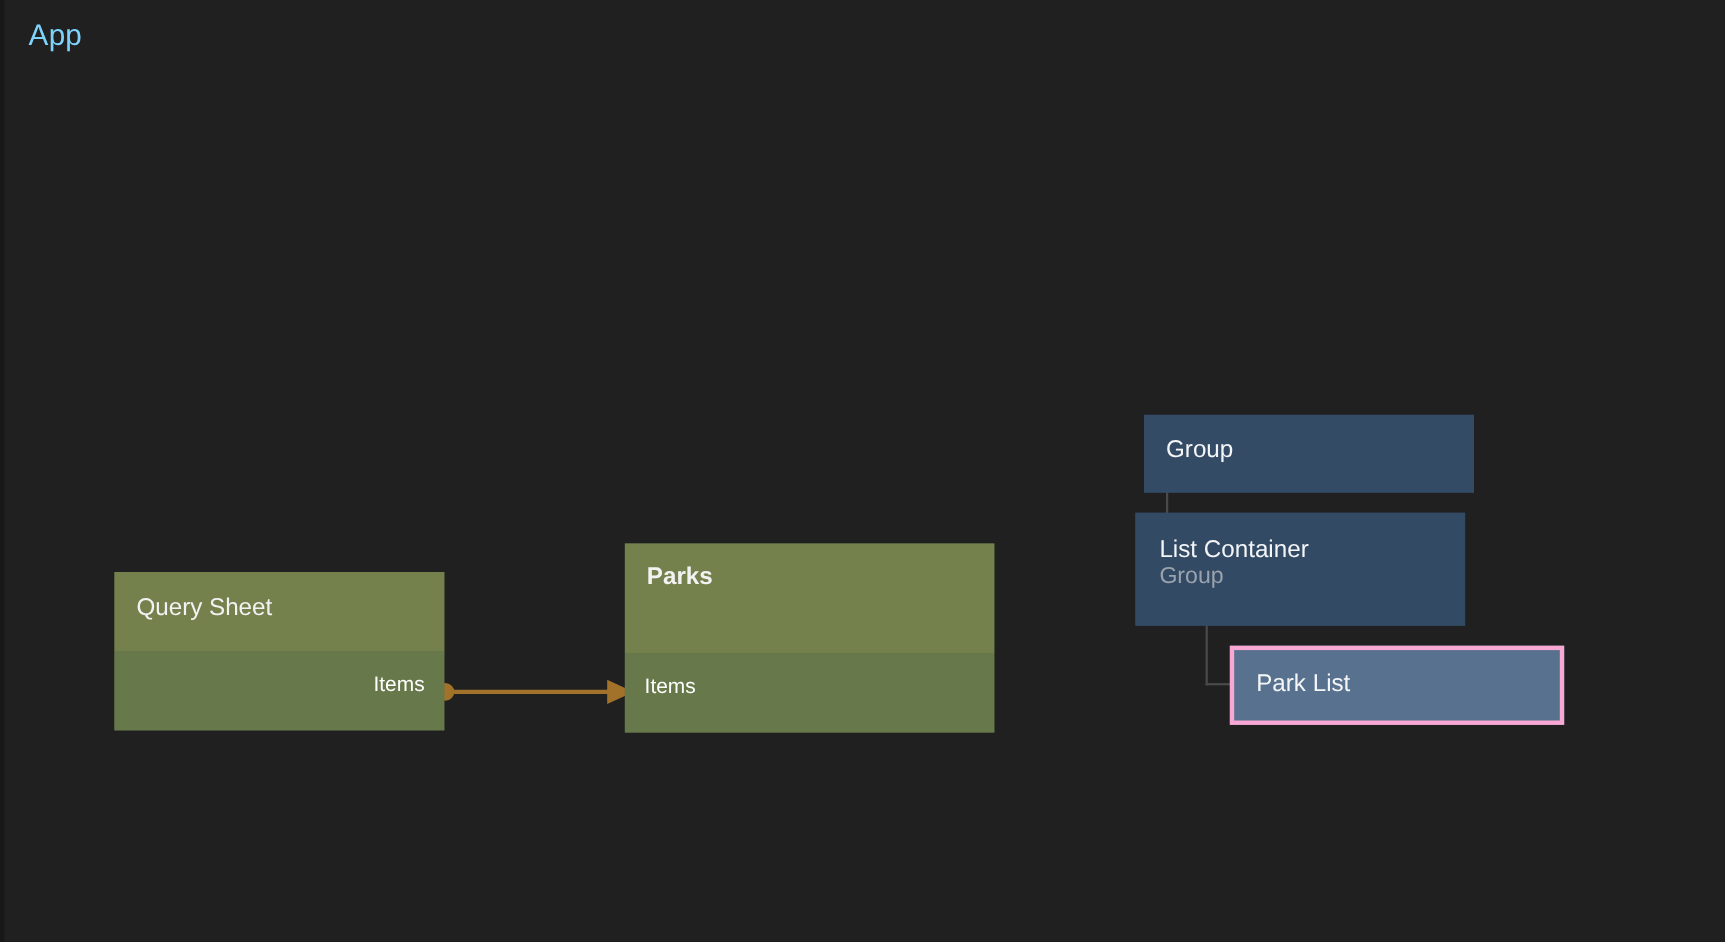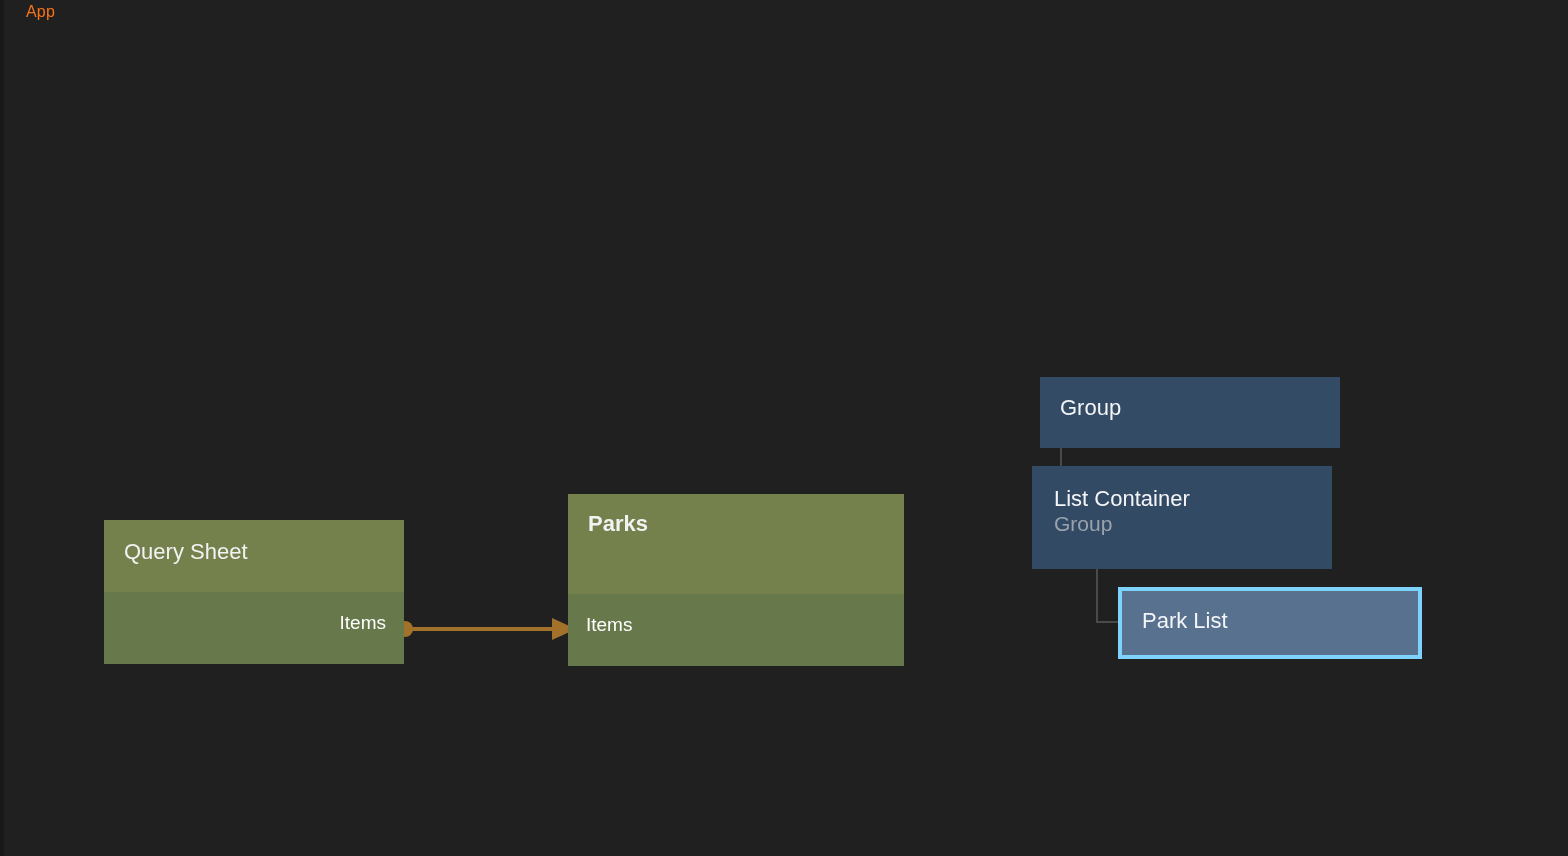--- a/index.html
+++ b/index.html
@@ -21,23 +21,23 @@
     background: #202020;
     box-sizing: border-box;
     border-left: 4px solid #181818;
     overflow: hidden;
   }
 
   
   #app-title {
     position: absolute;
     left: 22px;
-    top: 3px;
-    font-size: 16px;
-    color: #f97316;
+    top: 17px;
+    font-size: 27px;
+    color: #7dd3fc;
     letter-spacing: 0.2px;
     white-space: nowrap;
   }
 
   
   .node {
     position: absolute;
     box-sizing: border-box;
     overflow: hidden;
   }
@@ -75,21 +75,21 @@
     white-space: nowrap;
   }
   .port-row.out { right: 18px; text-align: right; }
   .port-row.in  { left: 18px;  text-align: left;  }
 
   
   .node-blue   { background: #344b66; }
   .node-blue-2 { background: #334a65; }
   .node-blue-sel {
     background: #57718e;
-    border: 4px solid #7dd3fc;
+    border: 4px solid #f9a8d4;
   }
   .node-blue .node-title,
   .node-blue-2 .node-title,
   .node-blue-sel .node-title { color: #f4f5f7; }
   .node-blue-2 .node-subtitle { color: #9aa3ad; }
 
   
   .elbow {
     position: absolute;
     border-left: 2px solid #4a4a4a;

